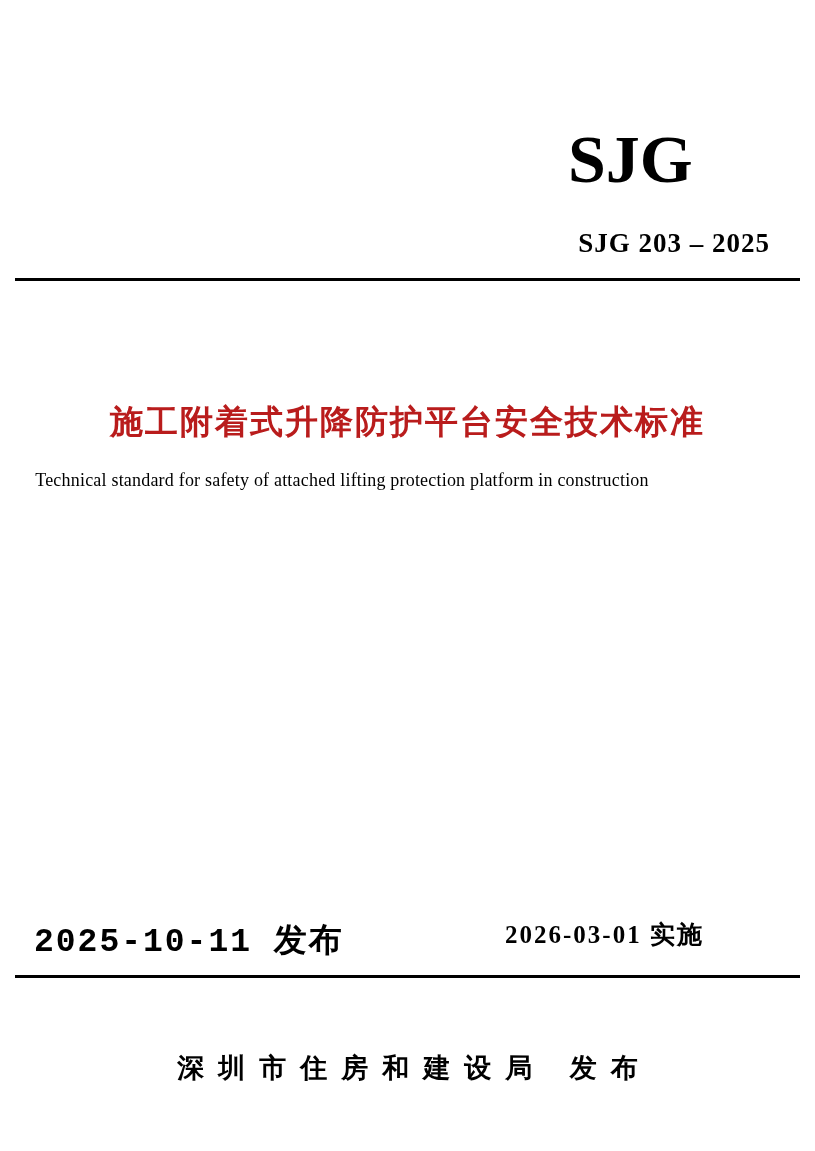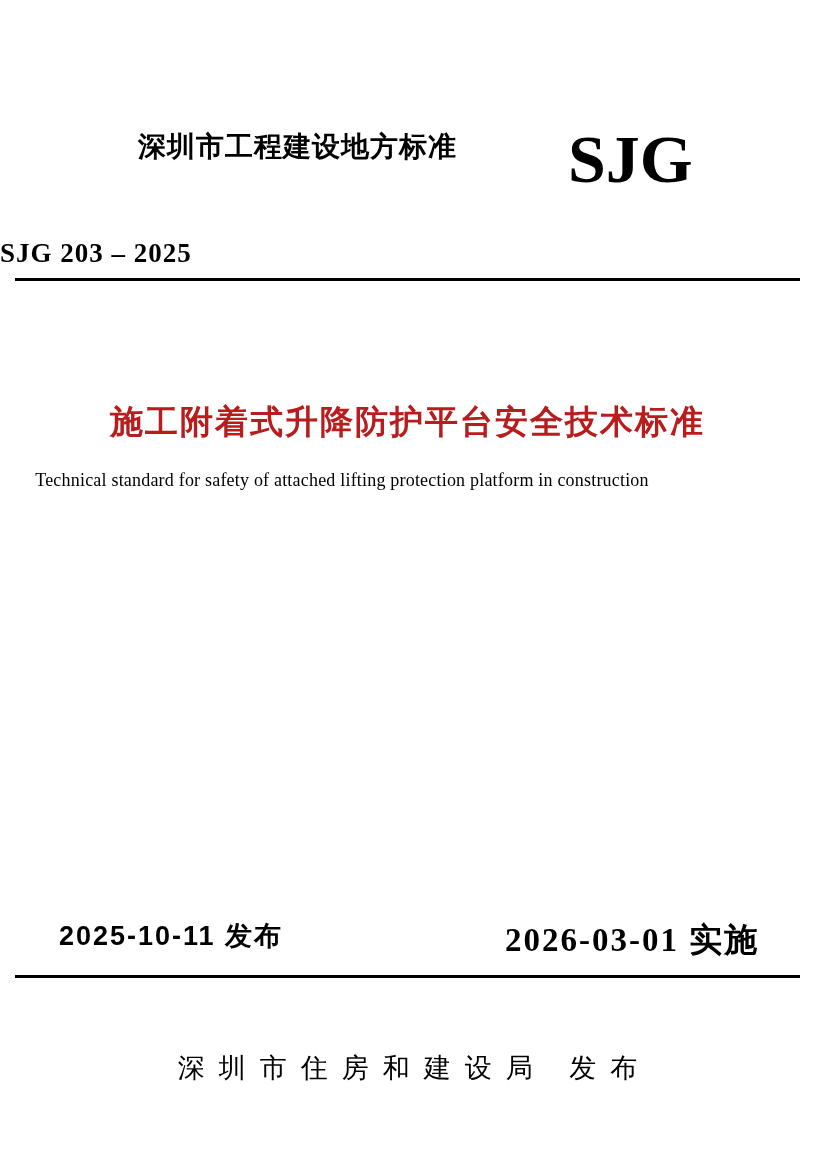--- a/index.html
+++ b/index.html
@@ -55,22 +55,23 @@
     font-size: 68px;
     letter-spacing: 0px;
     line-height: 78px;
     color: #000;
     margin-top: 24px;
   }
 
   .std-number {
     position: absolute;
     left: 0;
-    top: 238px;
+    top: 228px;
     width: 770px;
+    text-align: right;
     font-family: "Liberation Serif", serif;
     font-weight: bold;
     font-size: 27px;
     letter-spacing: 1px;
   }
 
   .rule-top {
     position: absolute;
     left: 15px;
     top: 278px;
@@ -109,36 +110,36 @@
   .dates {
     position: absolute;
     left: 0;
     top: 918px;
     width: 815px;
     height: 40px;
   }
 
   .date-issue {
     position: absolute;
-    left: 59px;
+    left: 34px;
     top: 0;
-    font-family: Liberation Sans, sans-serif;
+    font-family: Liberation Mono, monospace;
     font-weight: bold;
-    font-size: 27px;
+    font-size: 33px;
     letter-spacing: 2px;
     white-space: nowrap;
   }
 
   .date-effective {
     position: absolute;
     left: 505px;
     top: 0;
     font-family: "Liberation Serif", serif;
     font-weight: bold;
-    font-size: 33px;
+    font-size: 25px;
     letter-spacing: 2px;
     white-space: nowrap;
   }
 
   .rule-bottom {
     position: absolute;
     left: 15px;
     top: 975px;
     width: 785px;
     height: 3px;
@@ -146,34 +147,33 @@
   }
 
   
   .publisher {
     position: absolute;
     left: 0;
     top: 1050px;
     width: 815px;
     text-align: center;
     font-family: "DejaVu Sans", sans-serif;
-    font-weight: normal;
+    font-weight: bold;
     font-size: 27px;
     letter-spacing: 14px;
     text-indent: 14px;
     color: #000;
   }
 </style>
 </head>
 <body>
 
 <div class="page">
 
   <div class="header-row">
-    <div class="std-category">深圳市工程建设地方标准</div>
     <div class="sjg-logo">SJG</div>
   </div>
 
   <div class="std-number">SJG 203 – 2025</div>
 
   <div class="rule-top"></div>
 
   <div class="title-cn">施工附着式升降防护平台安全技术标准</div>
 
   <div class="title-en">Technical standard for safety of attached lifting protection platform in construction</div>

